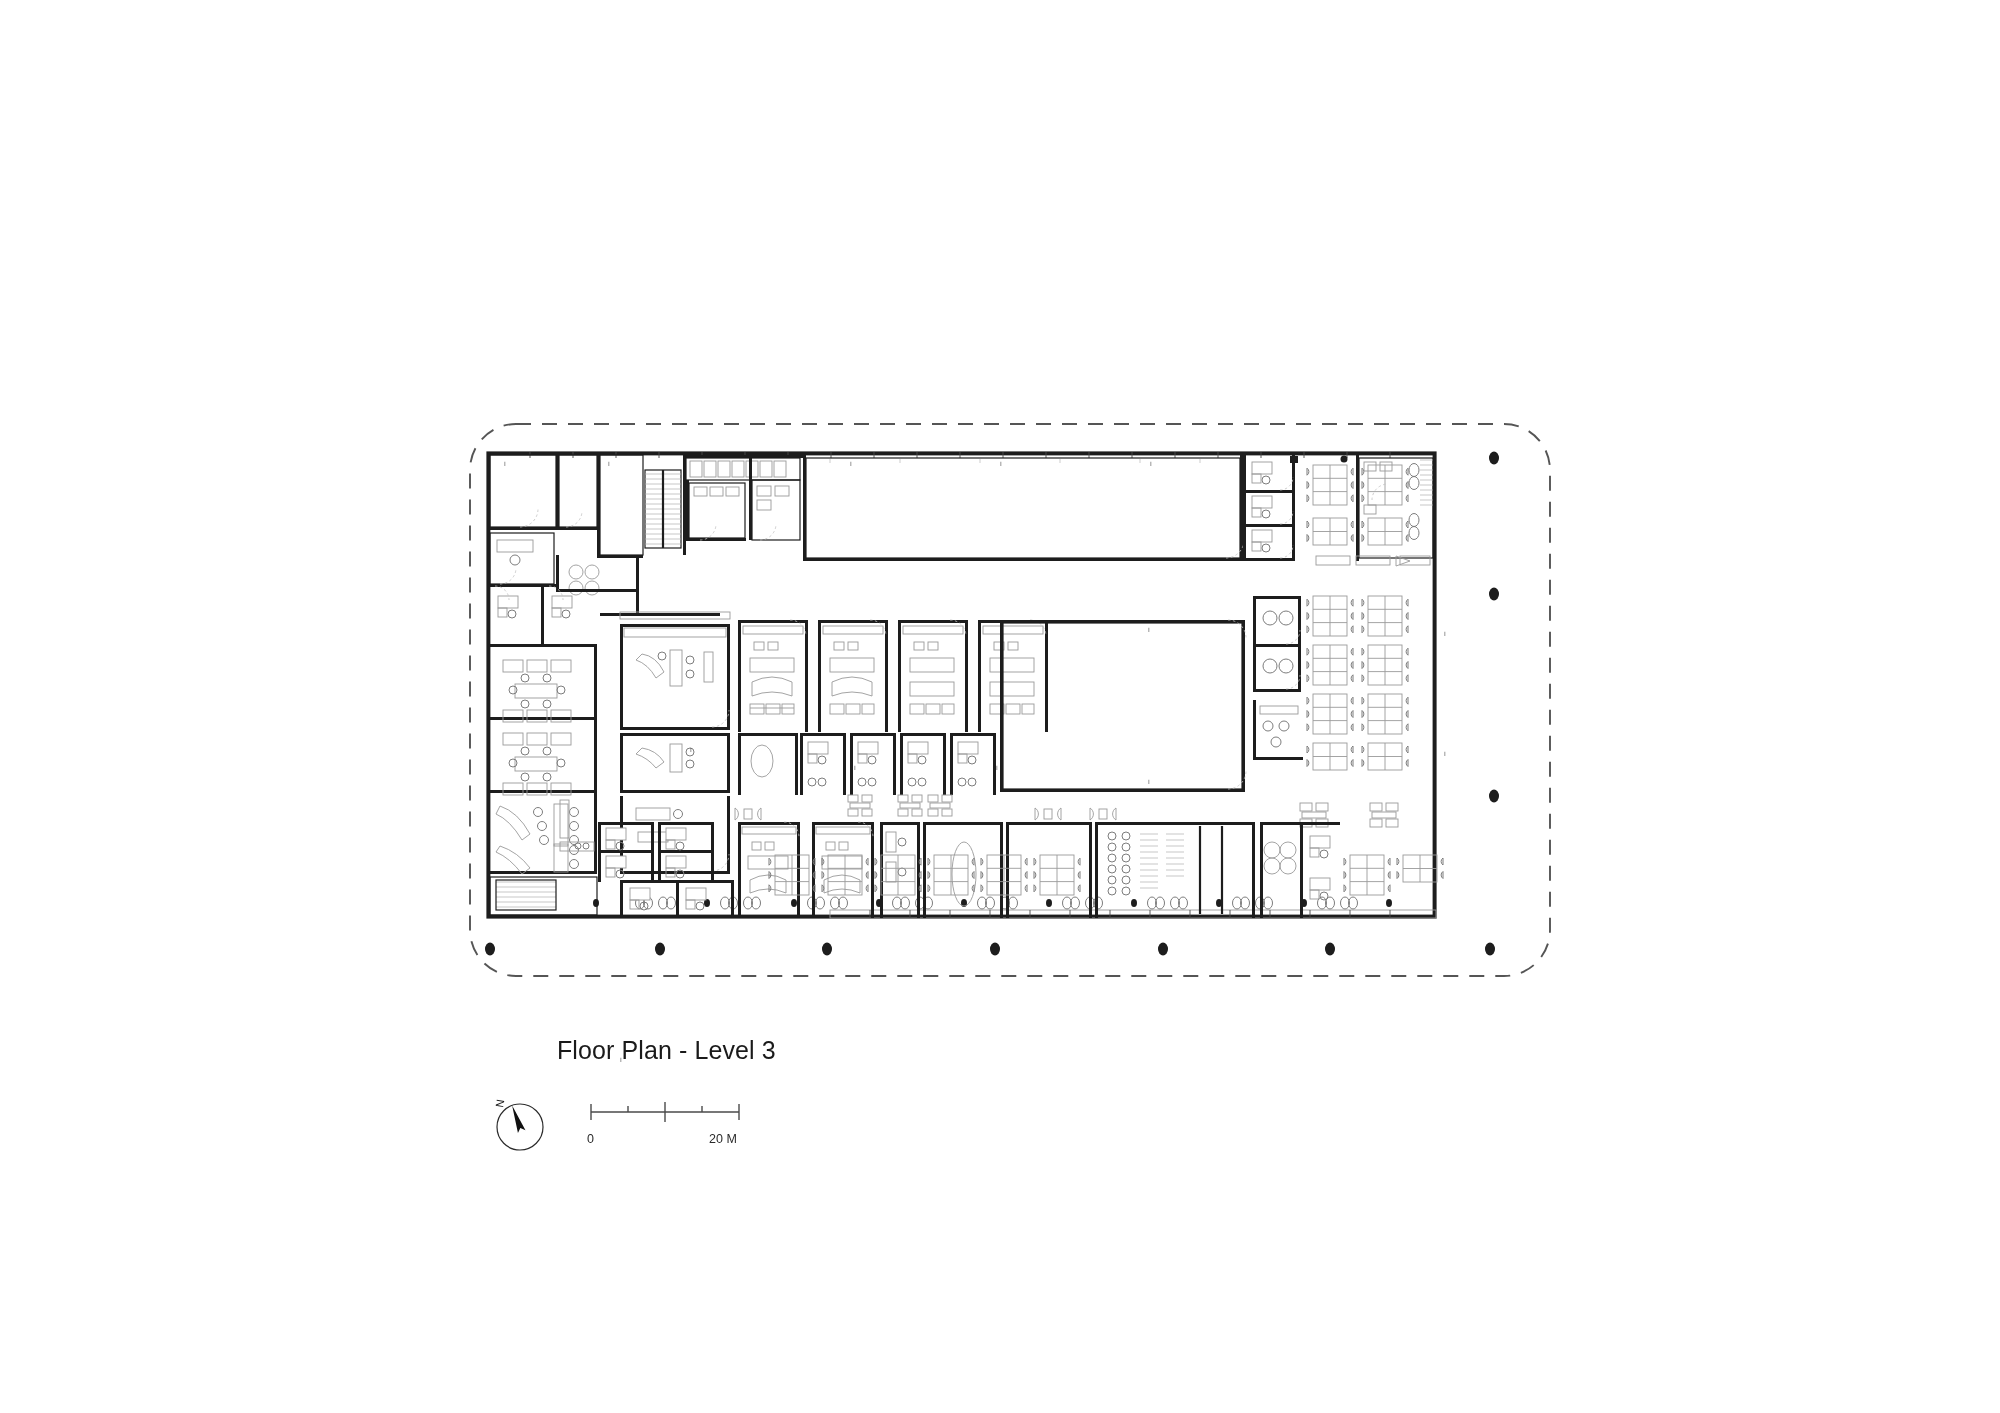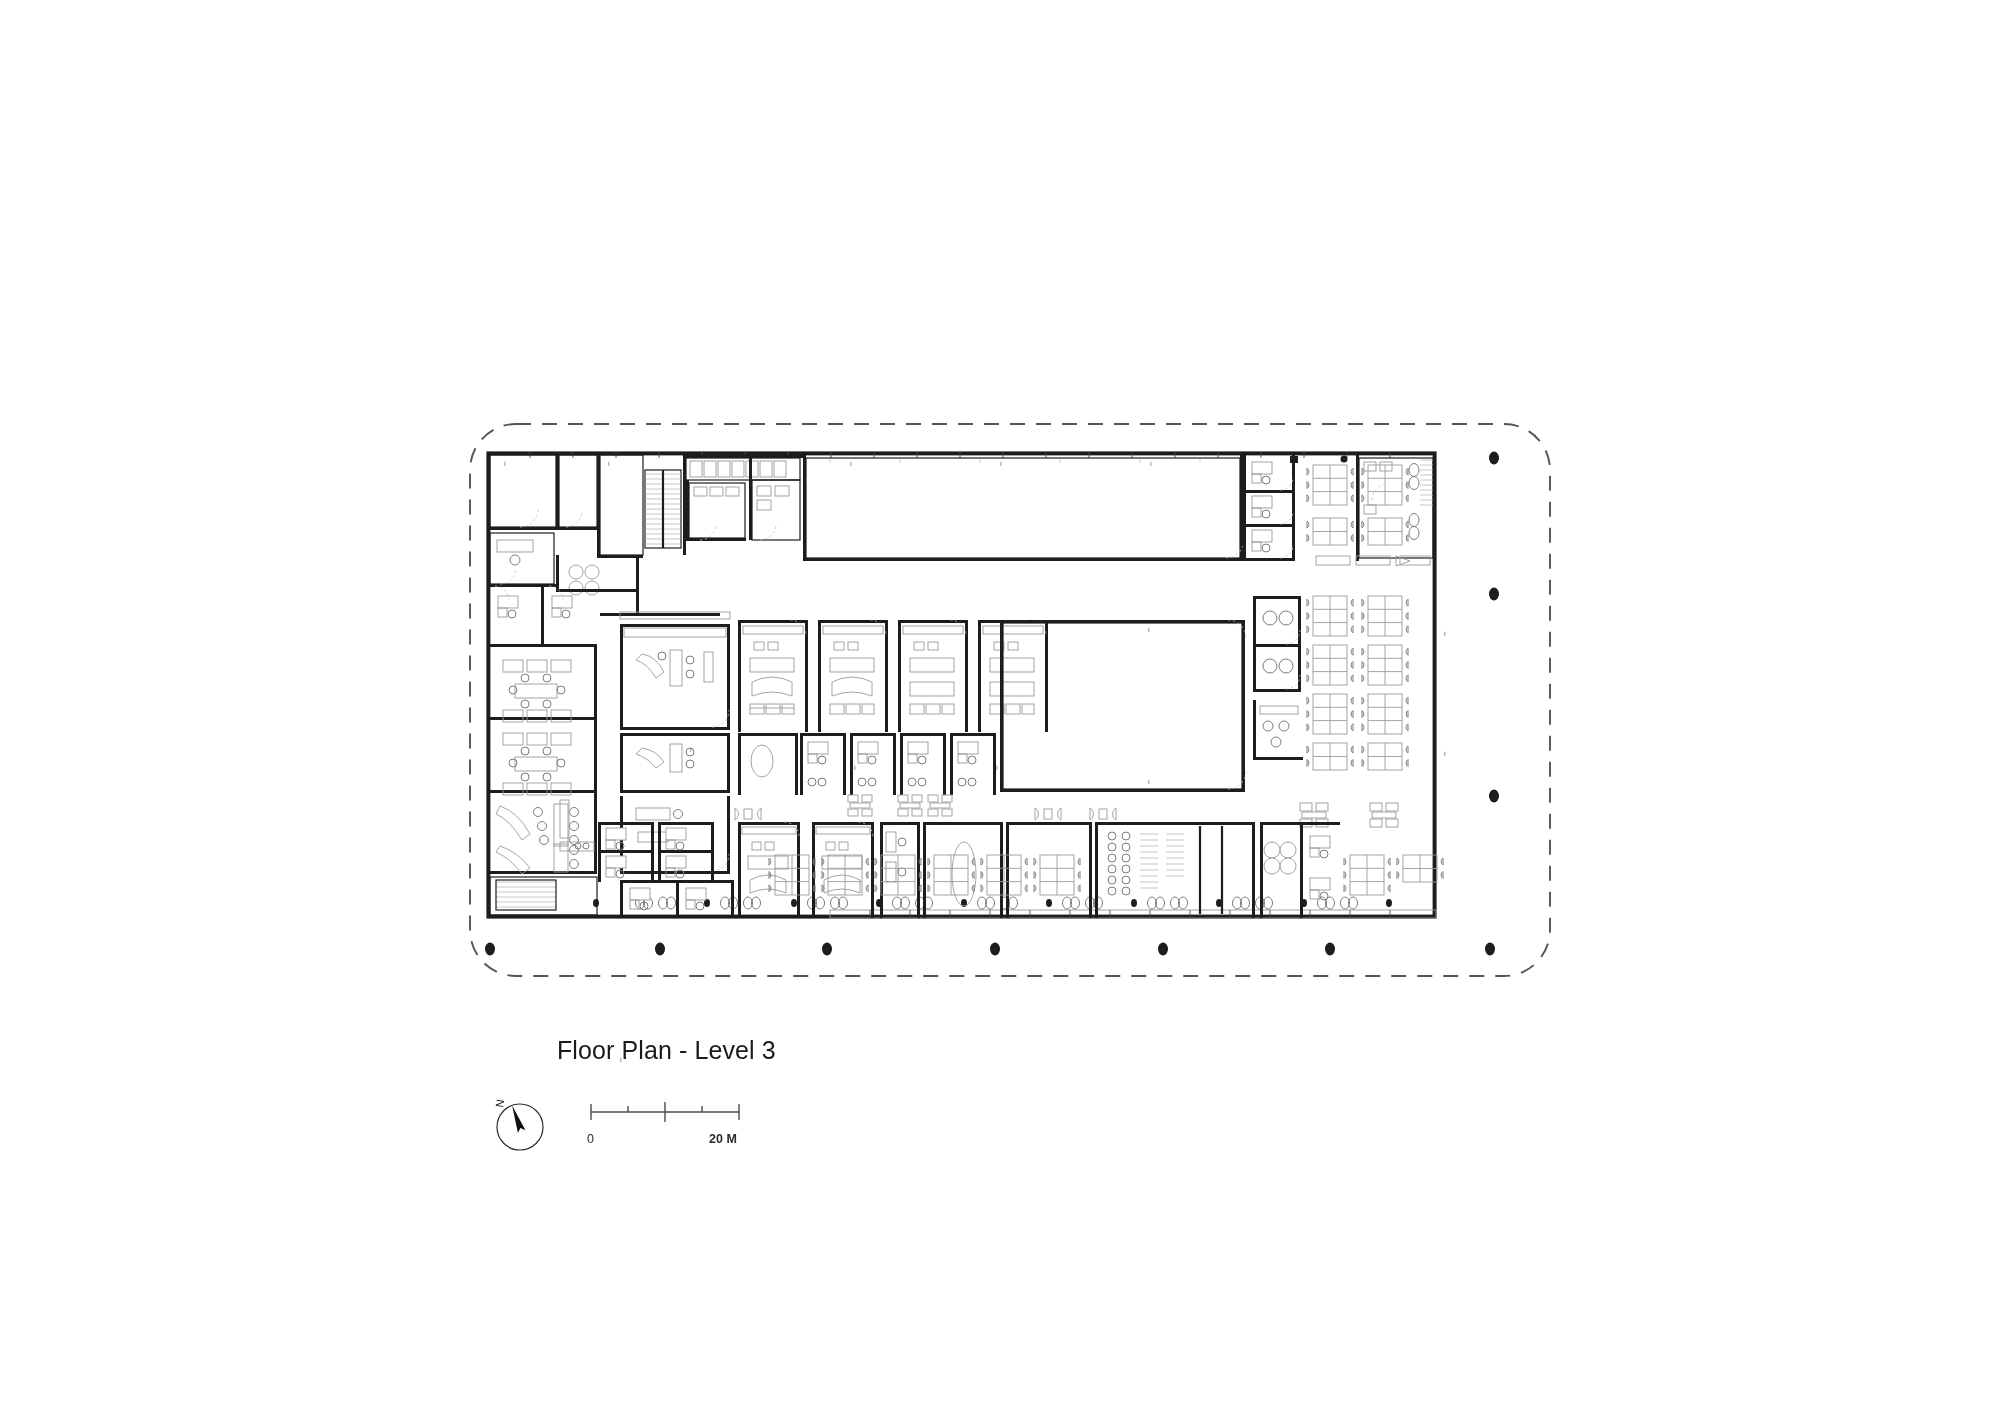--- a/index.html
+++ b/index.html
@@ -67,21 +67,21 @@
     height: 70px;
   }
   .scale-label {
     position: absolute;
     font-family: "Liberation Sans", sans-serif;
     font-size: 12.5px;
     color: #2b2b2b;
     white-space: nowrap;
   }
   .scale-label.left { left: 0px; top: 36px; }
-  .scale-label.right { left: 122px; top: 36px; font-weight: bold; }
+  .scale-label.right { left: 122px; top: 36px; }
 </style>
 </head>
 <body>
 
 <div id="sheet">
 
   <svg id="plan-svg" viewBox="0 0 2000 1413">
     <defs>
       <style>
         .wall      { fill:#1d1d1d; stroke:none; }

